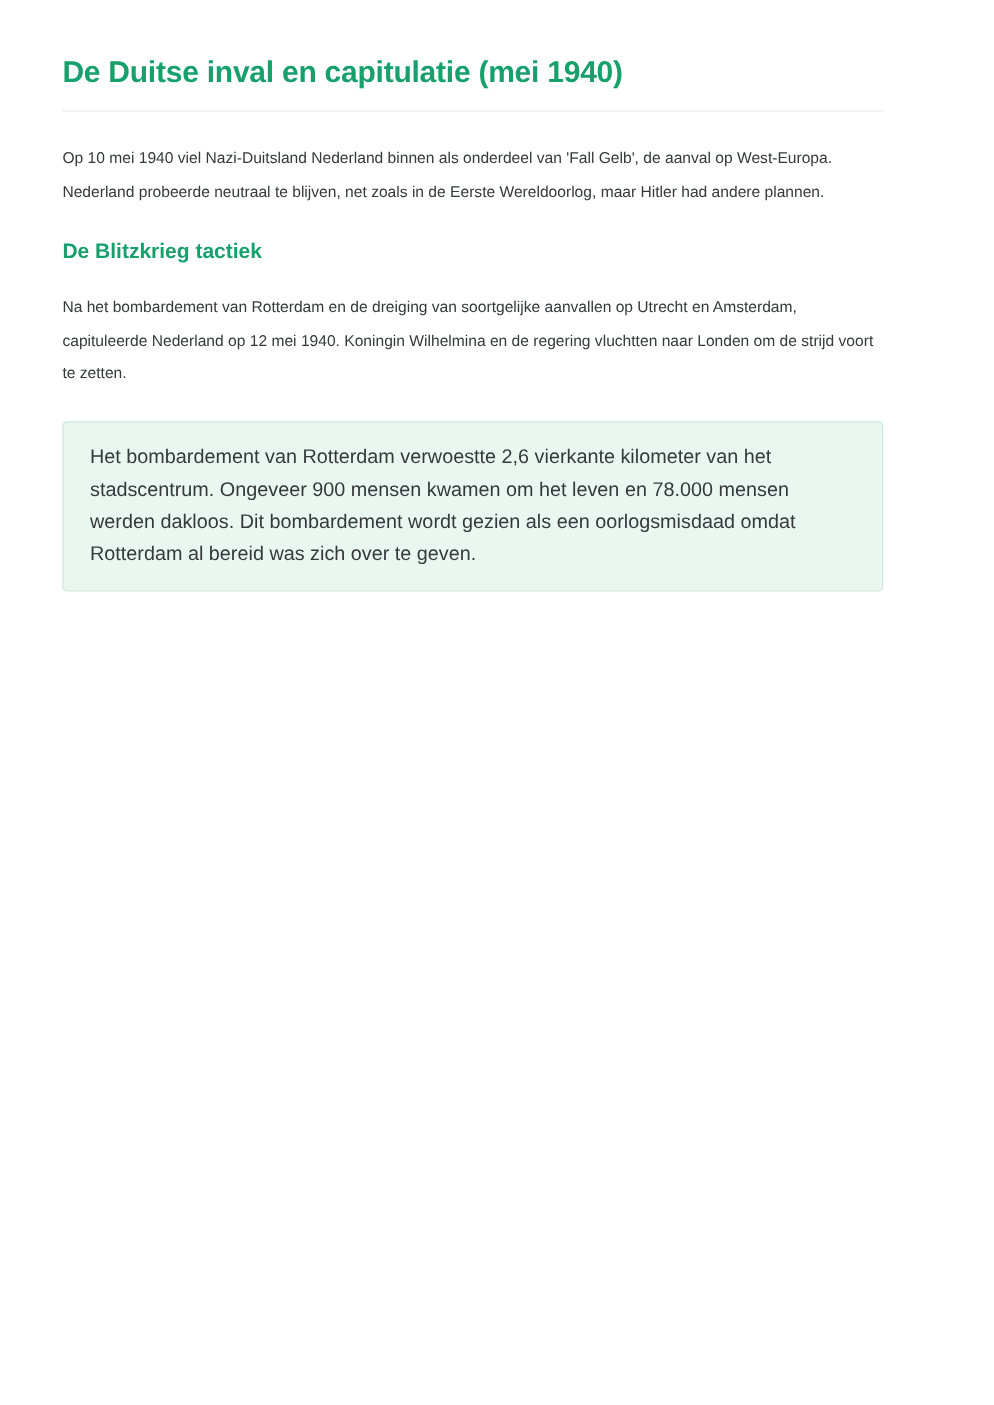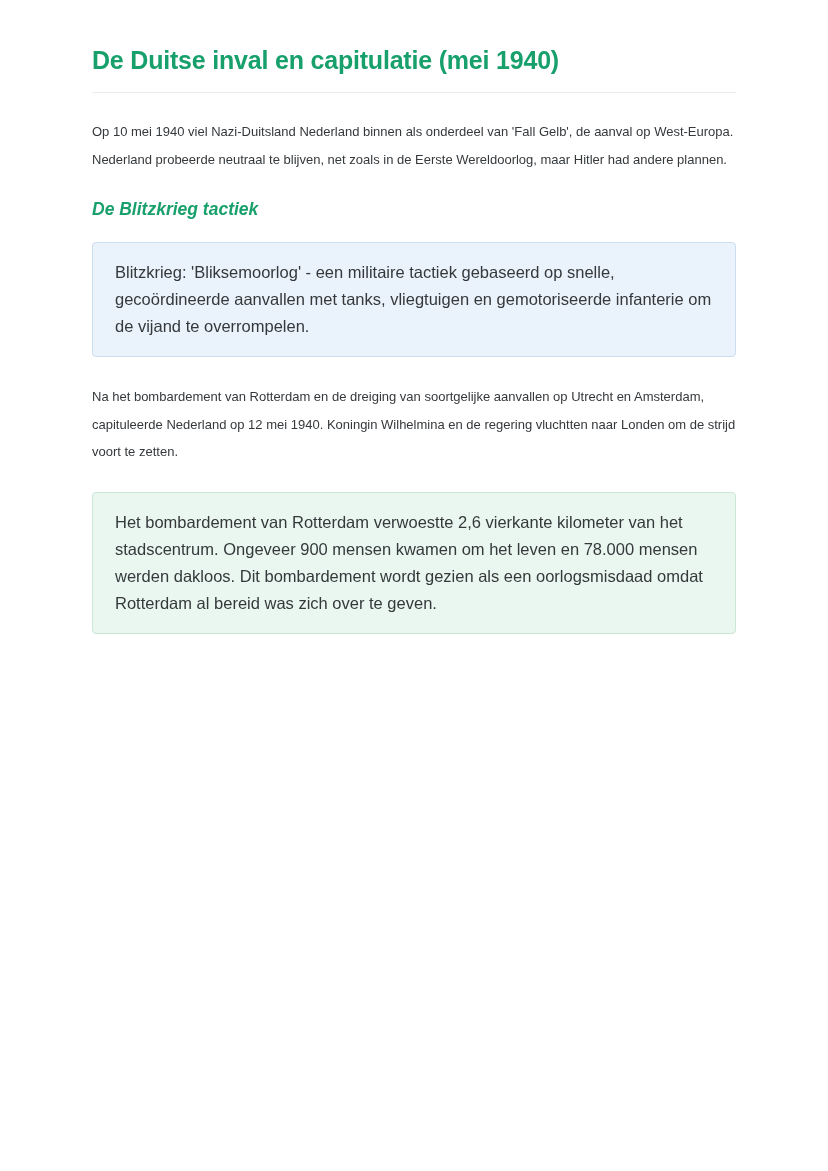--- a/index.html
+++ b/index.html
@@ -17,21 +17,21 @@
   body {
     width: 828px;
     min-height: 1171px;
     background: var(--page-bg);
     font-family: "Liberation Sans", "DejaVu Sans", sans-serif;
     color: var(--text);
   }
   .page {
     width: 828px;
     min-height: 1171px;
-    padding: 46px 92px 40px 92px;
+    padding: 46px 92px 40px 52px;
   }
   .doc-title {
     margin: 0 0 17px 0;
     font-size: 25px;
     font-weight: 700;
     letter-spacing: -0.2px;
     color: var(--accent-green);
   }
   .title-divider {
     border: none;
@@ -43,21 +43,20 @@
     margin: 0 0 26px 0;
     font-size: 13px;
     line-height: 27.5px;
     color: var(--text);
   }
   .sub-heading {
     margin: 4px 0 22px 0;
     font-size: 17.5px;
     font-weight: 700;
     color: var(--accent-green);
-    font-style: italic;
   }
   .callout {
     margin: 0 0 26px 0;
     padding: 16px 22px;
     border-radius: 4px;
     font-size: 16.5px;
     line-height: 27px;
     color: var(--text);
   }
   .callout.info {
@@ -76,23 +75,20 @@
 
   <h1 class="doc-title">De Duitse inval en capitulatie (mei 1940)</h1>
 
   <hr class="title-divider">
 
   <p class="body-text">Op 10 mei 1940 viel Nazi-Duitsland Nederland binnen als onderdeel van 'Fall Gelb', de aanval op West-Europa. Nederland probeerde neutraal te blijven, net zoals in de Eerste Wereldoorlog, maar Hitler had andere plannen.</p>
 
   <h2 class="sub-heading">De Blitzkrieg tactiek</h2>
 
 
-  <aside class="callout info">
-    <span>Blitzkrieg: 'Bliksemoorlog' - een militaire tactiek gebaseerd op snelle, gecoördineerde aanvallen met tanks, vliegtuigen en gemotoriseerde infanterie om de vijand te overrompelen.</span>
-  </aside>
 
   <p class="body-text">Na het bombardement van Rotterdam en de dreiging van soortgelijke aanvallen op Utrecht en Amsterdam, capituleerde Nederland op 12 mei 1940. Koningin Wilhelmina en de regering vluchtten naar Londen om de strijd voort te zetten.</p>
 
   <aside class="callout success">
     <span>Het bombardement van Rotterdam verwoestte 2,6 vierkante kilometer van het stadscentrum. Ongeveer 900 mensen kwamen om het leven en 78.000 mensen werden dakloos. Dit bombardement wordt gezien als een oorlogsmisdaad omdat Rotterdam al bereid was zich over te geven.</span>
   </aside>
 
 </article>
 
 </body></html>

